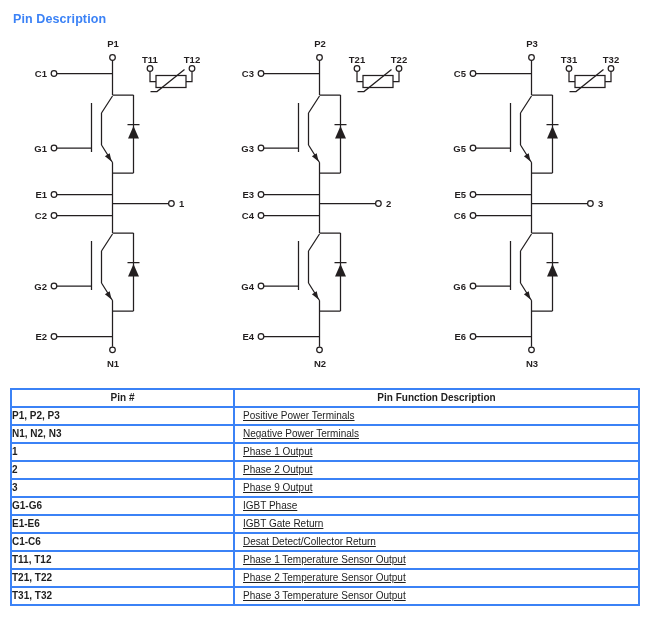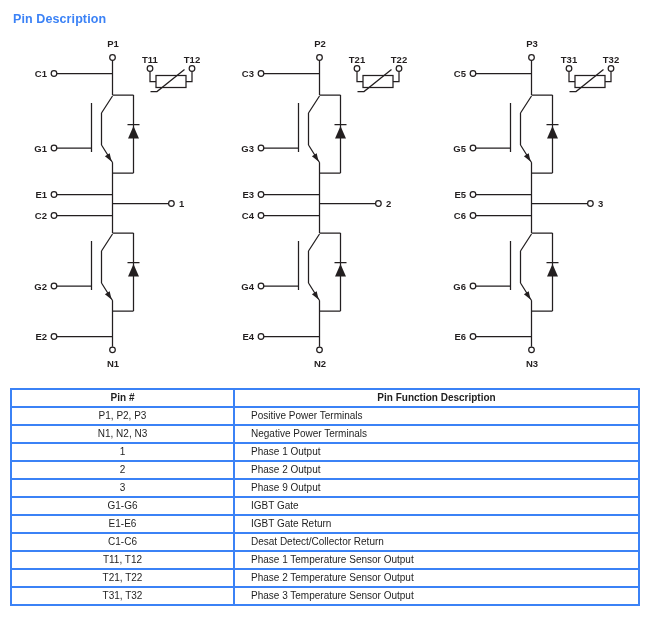--- a/index.html
+++ b/index.html
@@ -22,22 +22,22 @@
   .pin-table{
     position:absolute;left:10px;top:388px;width:630px;
     border-collapse:collapse;table-layout:fixed;
   }
   .pin-table th,.pin-table td{
     border:2px solid #3b82f6;height:16px;padding:0;
     font-size:10px;line-height:16px;vertical-align:middle;
     overflow:hidden;white-space:nowrap;
   }
   .pin-table th{font-weight:700;text-align:center;}
-  .pin-table td.col-pin{text-align:center;font-weight:400;margin-top:34px;}
-  .pin-table td.col-desc{text-align:left;padding-left:16px;font-weight:400;}
+  .pin-table td.col-pin{text-align:left;font-weight:700;margin-top:34px;}
+  .pin-table td.col-desc{text-align:left;padding-left:8px;font-weight:400;text-decoration:underline;}
 </style>
 </head>
 <body>
 
 <div class="page-title">Pin Description</div>
 
 <svg class="circuit c1" viewBox="0 0 216 345" xmlns="http://www.w3.org/2000/svg">
   <g stroke="#231f20" stroke-width="1.25" fill="none">
     <path d="M112.5,27.3 V62 M112.5,62 H133.5 M112.5,63 L101.5,80 M91.5,70 V119 M101.5,80 V112 M101.5,112 L112.5,129.5 M112.5,129.5 V200 M133.5,62 V140 M112.5,140 H133.5 M127.5,91.5 H139.5 M56.9,40.5 H112.5 M56.9,115 H91.5 M56.9,161.5 H112.5 M112.5,170.5 H168.6 M56.9,182.5 H112.5 M112.5,200 H133.5 M112.5,201 L101.5,218 M91.5,208 V257 M101.5,218 V250 M101.5,250 L112.5,267.5 M112.5,267.5 V313.8 M133.5,200 V278 M112.5,278 H133.5 M127.5,229.5 H139.5 M56.9,253 H91.5 M56.9,303.5 H112.5"></path>
     <path d="M150,38.3 V48.5 H156 M192,38.3 V48.5 H186 M150.5,58.5 H157 L184.5,36.5"></path>
@@ -172,21 +172,21 @@
     <tr>
         <td class="col-pin">2</td>
         <td class="col-desc">Phase 2 Output</td>
       </tr>
     <tr>
         <td class="col-pin">3</td>
         <td class="col-desc">Phase 9 Output</td>
       </tr>
     <tr>
         <td class="col-pin">G1-G6</td>
-        <td class="col-desc">IGBT Gate</td>
+        <td class="col-desc">IGBT Phase</td>
       </tr>
     <tr>
         <td class="col-pin">E1-E6</td>
         <td class="col-desc">IGBT Gate Return</td>
       </tr>
     <tr>
         <td class="col-pin">C1-C6</td>
         <td class="col-desc">Desat Detect/Collector Return</td>
       </tr>
     <tr>

